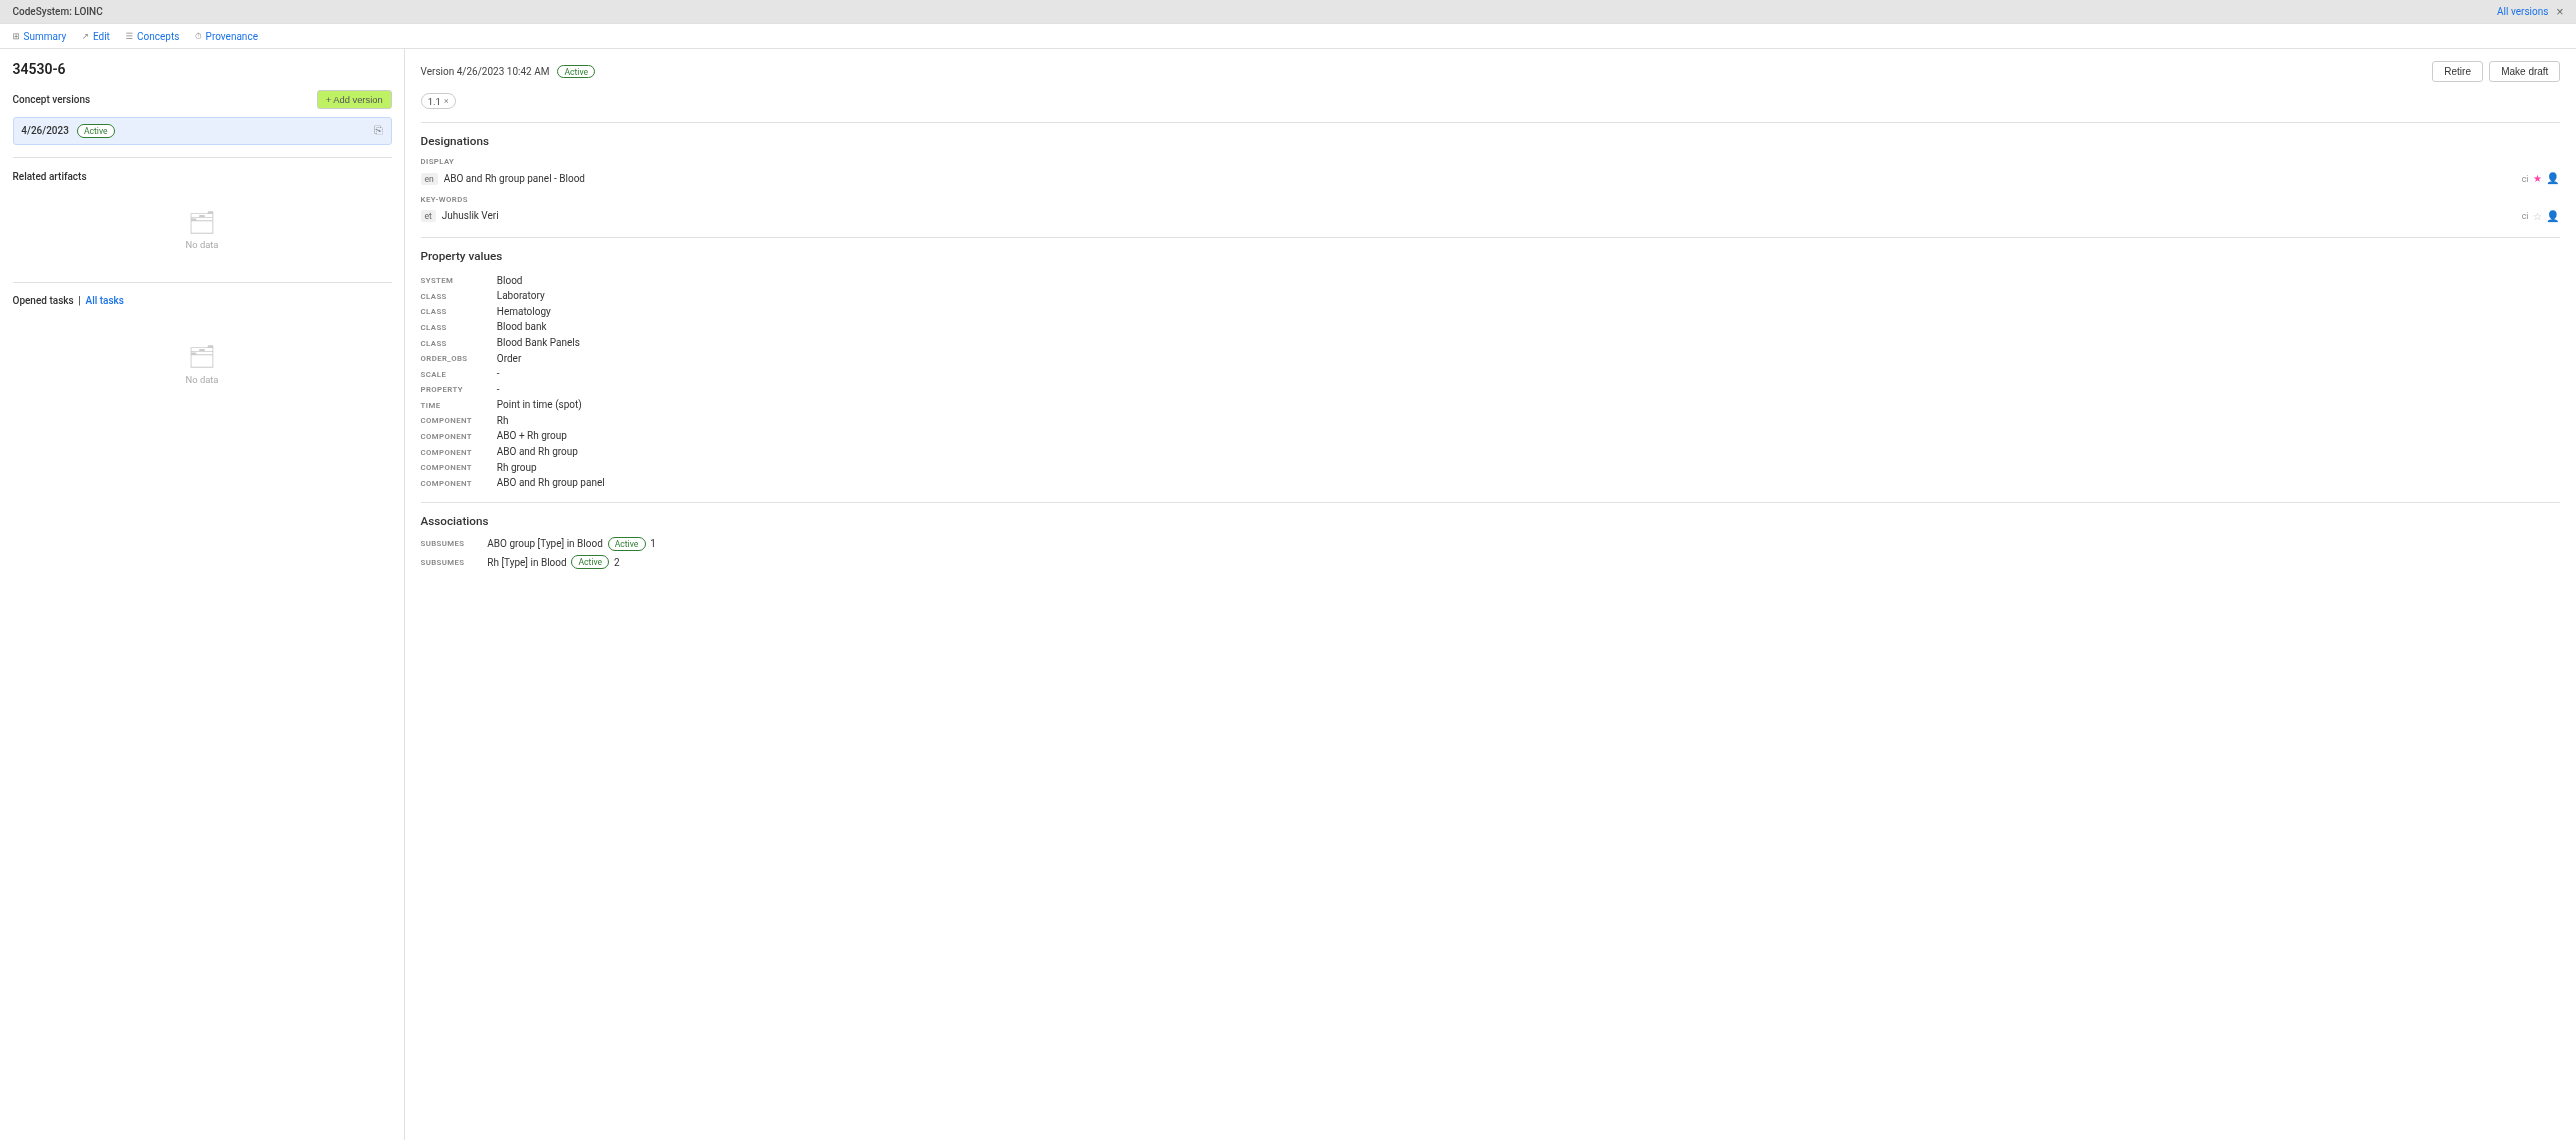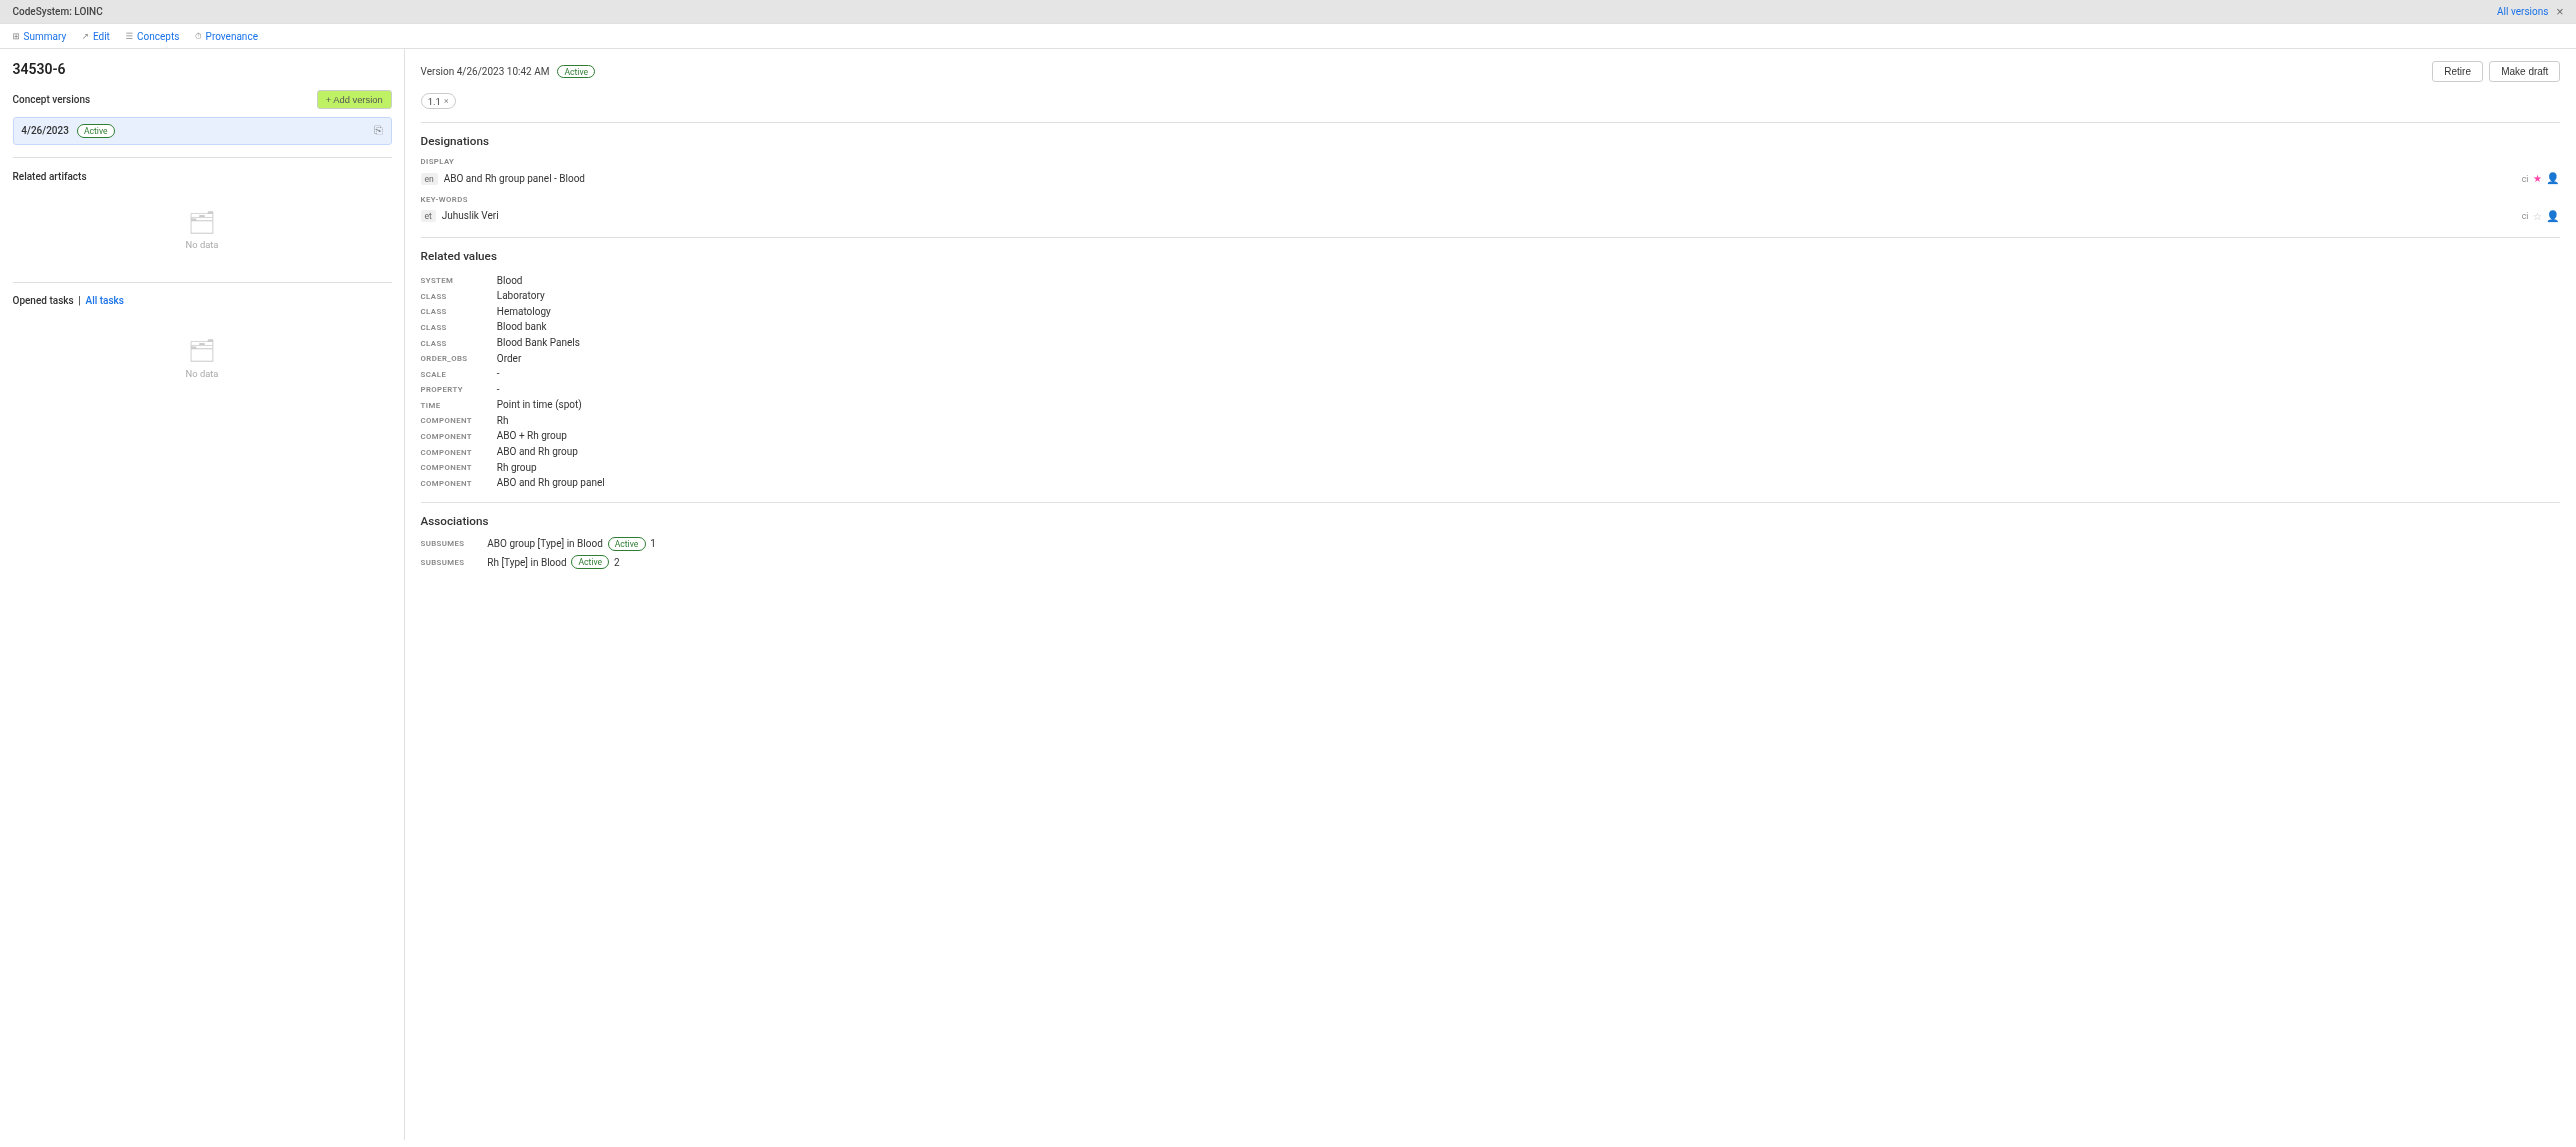--- a/index.html
+++ b/index.html
@@ -166,21 +166,21 @@
       font-size: 9.4px;
       color: #aaa;
     }
     .opened-tasks-title {
       display: flex;
       align-items: center;
       gap: 4.7px;
       font-size: 10px;
       font-weight: 500;
       color: #333;
-      margin-bottom: 13px;
+      margin-bottom: 19px;
     }
     .all-tasks-link {
       color: #1a73e8;
       cursor: pointer;
       font-size: 10px;
     }
     
     .version-header {
       display: flex;
       align-items: center;
@@ -477,21 +477,21 @@
         <div class="designation-actions">
           <span class="ci-label">ci</span>
           <span class="star-icon-empty">☆</span>
           <span class="user-icon">👤</span>
         </div>
       </div>
     </div>
 
     <hr class="right-divider">
 
-    <div class="property-values-title">Related values</div>
+    <div class="property-values-title">Property values</div>
 
     <div id="property-rows">
         <div class="property-row">
     <span class="prop-key">SYSTEM</span>
     <span class="prop-value">Blood</span>
   </div>
         <div class="property-row">
     <span class="prop-key">CLASS</span>
     <span class="prop-value">Laboratory</span>
   </div>

